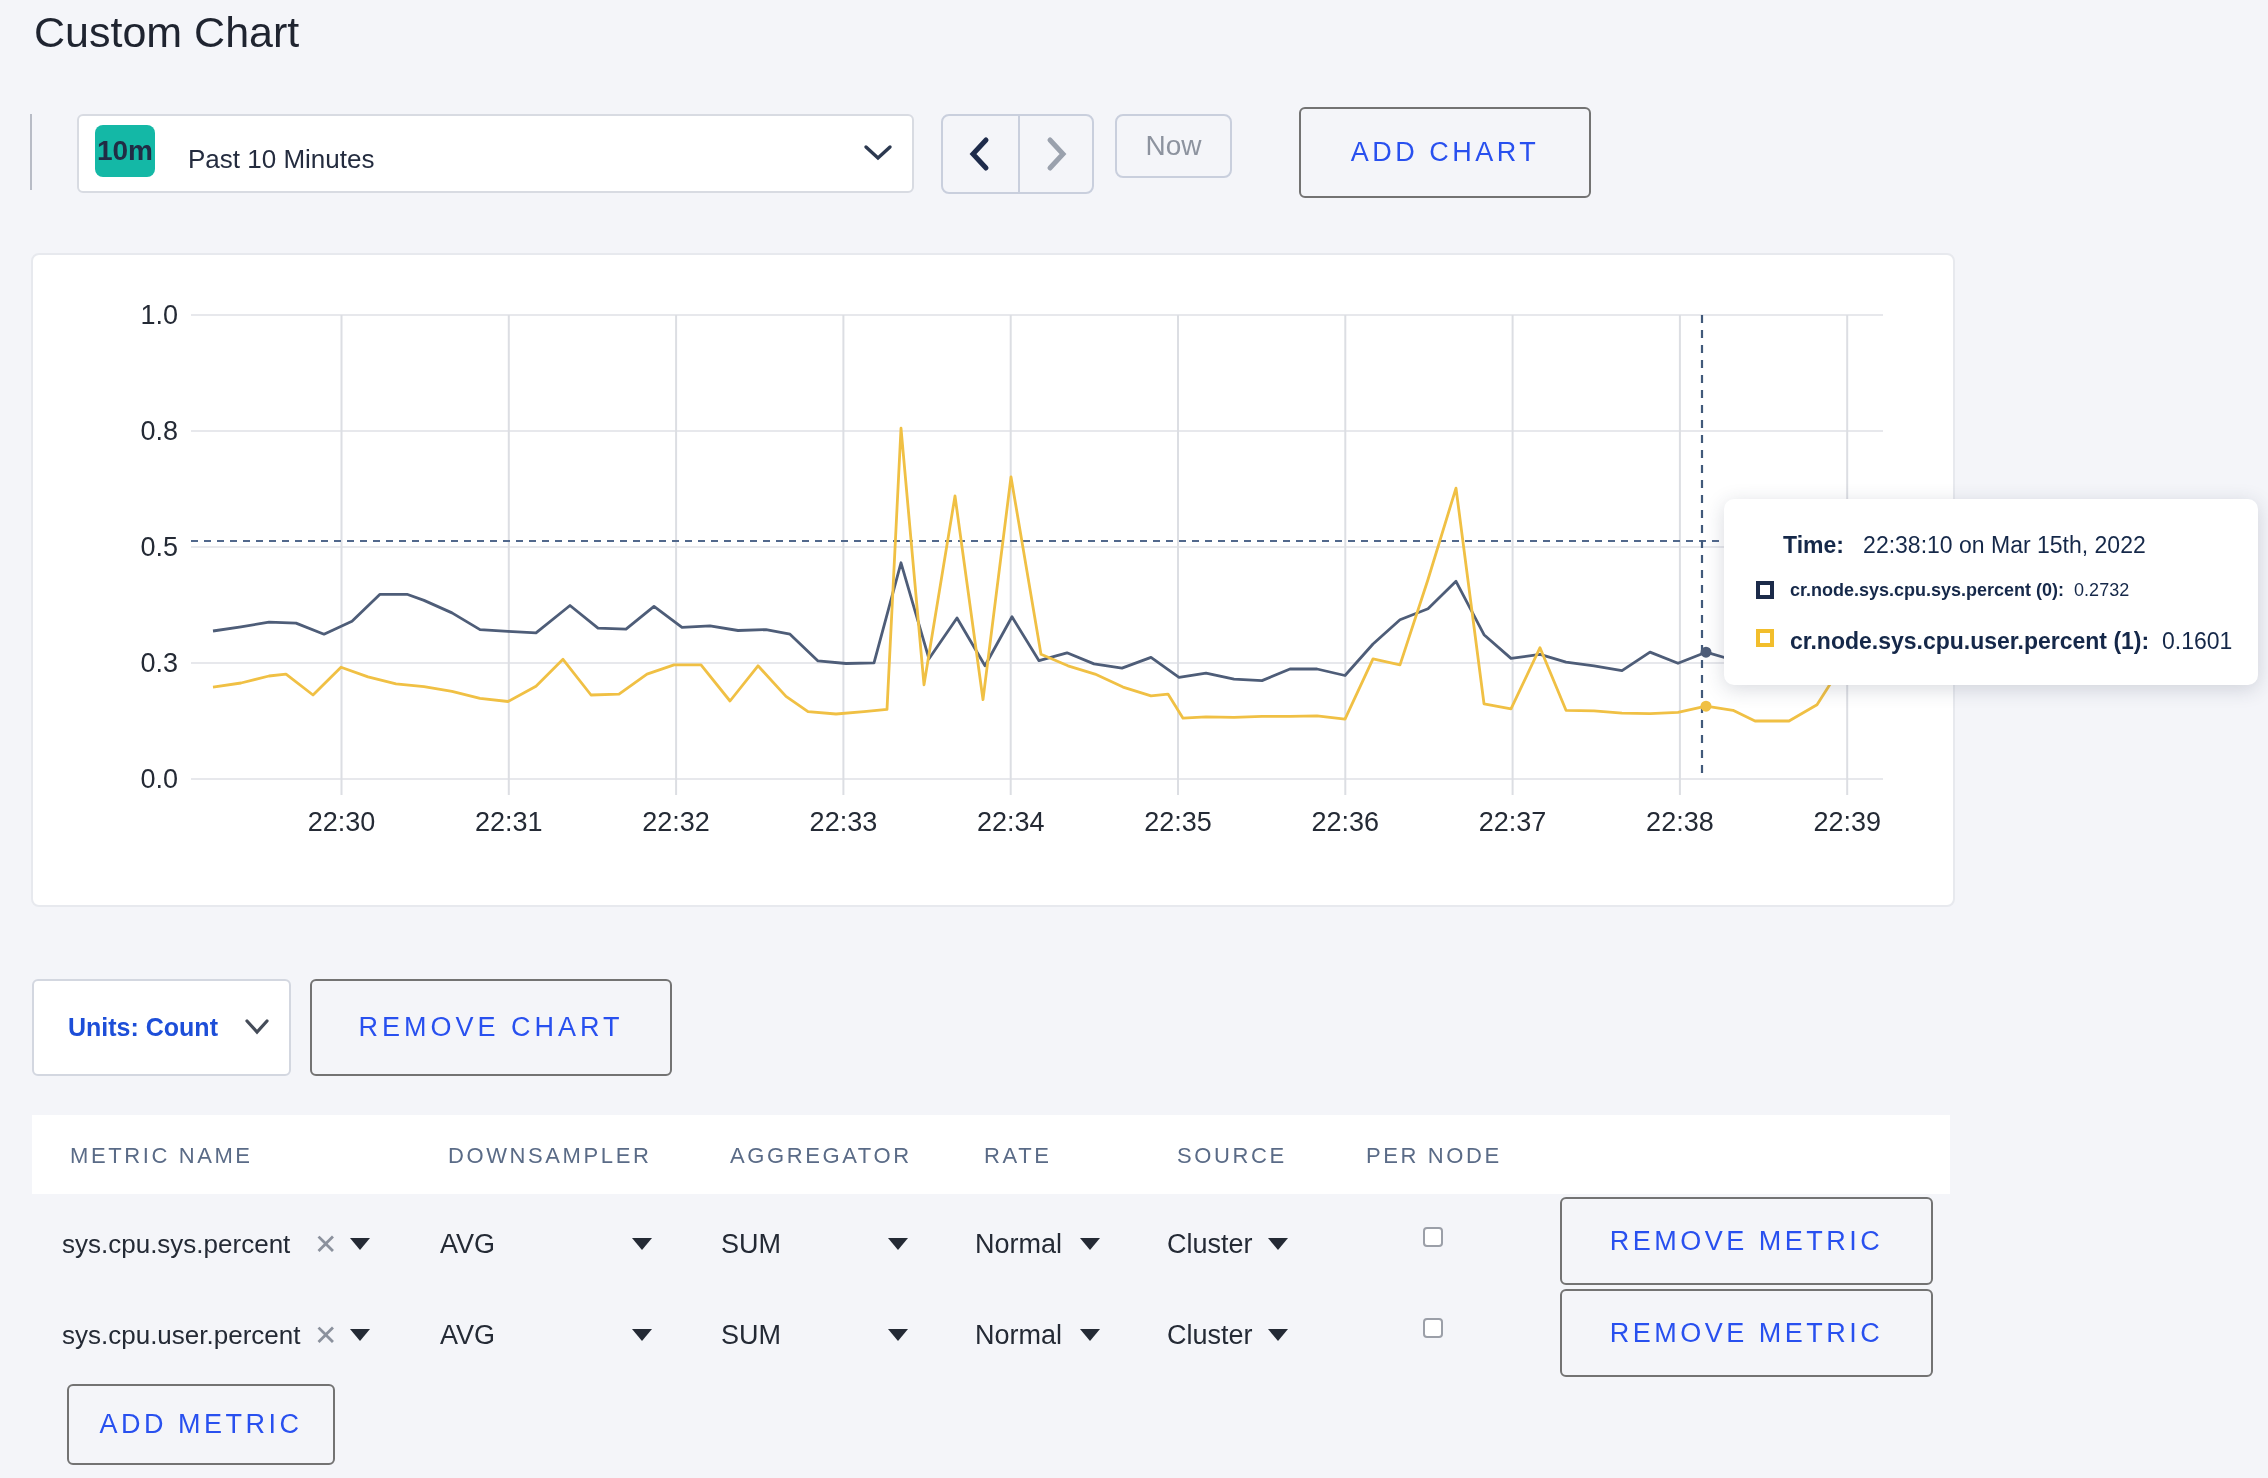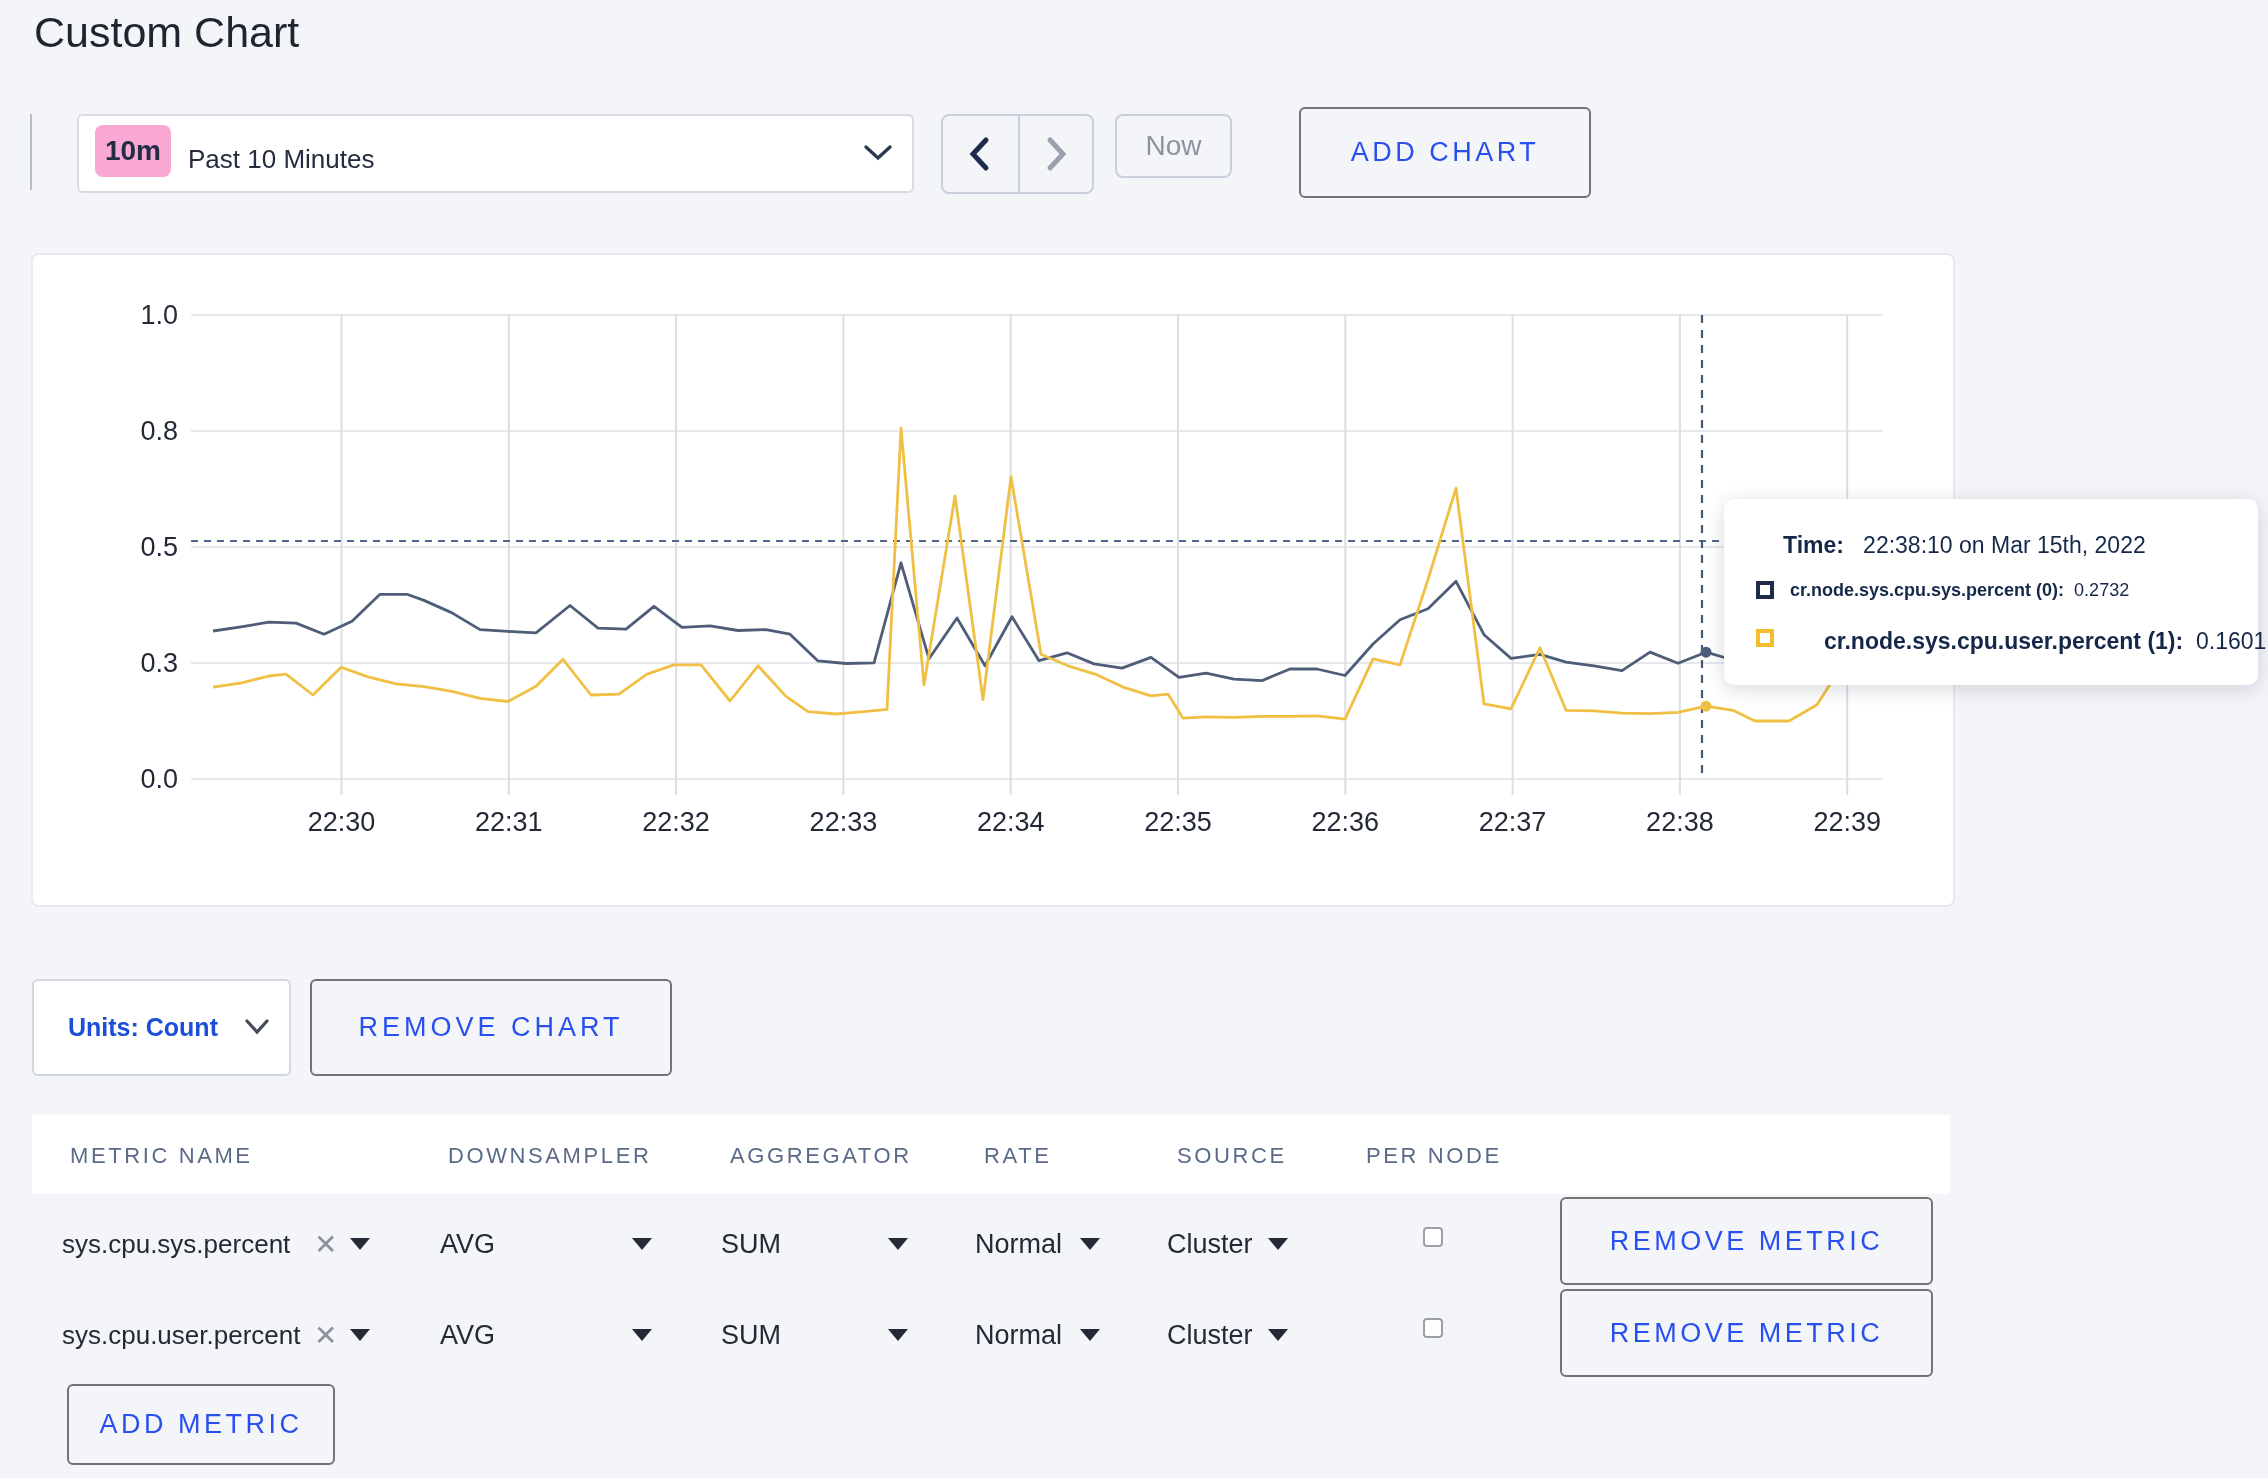--- a/index.html
+++ b/index.html
@@ -9,21 +9,21 @@
 .bluebtn { color:#2850ef; letter-spacing:3.5px; font-size:27px; font-weight:400; }
 </style>
 </head>
 <body>
 
 <div class="abs" style="left:34px; top:8px; font-size:43px; color:#1f2430; font-weight:400;">Custom Chart</div>
 
 <div class="abs" style="left:30px; top:114px; width:2px; height:76px; background:#b8bcc6;"></div>
 
 <div class="abs" style="left:77px; top:114px; width:837px; height:79px; background:#ffffff; border:2px solid #d8dbe2; border-radius:6px;"></div>
-<div class="abs" style="left:95px; top:125px; width:76px; height:52px; background:#f9a8d4; border-radius:8px; display:flex;align-items:center;justify-content:center; font-size:28px; font-weight:700; color:#212c45;">10m</div>
+<div class="abs" style="left:95px; top:125px; width:60px; height:52px; background:#14b8a6; border-radius:8px; display:flex;align-items:center;justify-content:center; font-size:28px; font-weight:700; color:#212c45;">10m</div>
 <div class="abs" style="left:188px; top:144px; font-size:26px; color:#242c3f; font-weight:400;">Past 10 Minutes</div>
 <svg class="abs" style="left:862px; top:143px;" width="32" height="20" viewBox="0 0 32 20">
     <path d="M4 4 L16 15 L28 4" fill="none" stroke="#2c3950" stroke-width="3.4" stroke-linecap="round"></path>
   </svg>
 
 <div class="abs" style="left:941px; top:114px; width:153px; height:80px; border:2px solid #c9cfdd; border-radius:8px;"></div>
 <div class="abs" style="left:1018px; top:114px; width:2px; height:80px; background:#c9cfdd;"></div>
 <svg class="abs" style="left:966px; top:136px;" width="26" height="36" viewBox="0 0 26 36">
     <path d="M20 4 L7 18 L20 32" fill="none" stroke="#1e2b4b" stroke-width="5" stroke-linecap="round"></path>
   </svg>
@@ -88,21 +88,21 @@
   <polyline fill="none" stroke="#f0c044" stroke-width="2.8" stroke-linejoin="round" points="213,687.1 241,683.0 269,676.0 286,674.1 313,695.0 341,667.2 368,676.9 396,683.9 424,686.7 452,691.3 480,698.3 508,701.5 536,686.2 563,659.3 591,695.0 619,694.1 647,674.1 674,664.9 701,664.9 730,701.0 758,665.8 786,696.4 808,711.7 836,714.0 864,711.7 887,709.4 901,428.2 924,684.8 955,496.0 983,699.7 1011,476.9 1041,654.2 1068,665.8 1095,674.1 1123,687.1 1151,695.9 1168,694.1 1183,718.2 1206,716.8 1234,717.3 1262,716.4 1290,716.4 1317,715.9 1345,719.1 1373,658.8 1400,664.9 1428,579.5 1456,488.1 1484,703.8 1511,708.9 1540,647.7 1566,710.3 1594,710.8 1622,713.1 1650,713.6 1678,712.4 1706,706.2 1733,710.3 1755,721.0 1789,721.0 1817,704.8 1845,660.7 1856,667.6"></polyline>
   <circle cx="1706" cy="652.2" r="5.5" fill="#4e5d78"></circle>
   <circle cx="1706" cy="706.2" r="5.5" fill="#f0c044"></circle>
 </svg>
 
 <div class="abs" style="left:1724px; top:499px; width:534px; height:186px; background:#ffffff; border-radius:10px; box-shadow:0 4px 20px rgba(40,50,80,0.18);"></div>
 <div class="abs" style="left:1783px; top:532px; font-size:23px; color:#152849; white-space:nowrap;"><b>Time:</b>&nbsp;&nbsp;&nbsp;22:38:10 on Mar 15th, 2022</div>
 <div class="abs" style="left:1756px; top:581px; width:18px; height:18px; border:4px solid #1c2b49; background:#fff;"></div>
 <div class="abs" style="left:1790px; top:580px; font-size:18px; color:#152849; white-space:nowrap;"><b>cr.node.sys.cpu.sys.percent (0):</b>&nbsp;&nbsp;0.2732</div>
 <div class="abs" style="left:1756px; top:629px; width:18px; height:18px; border:4px solid #f2be2c; background:#fff;"></div>
-<div class="abs" style="left:1790px; top:628px; font-size:23px; color:#152849; white-space:nowrap;margin-left:34px;"><b>cr.node.sys.cpu.user.percent (1):</b>&nbsp;&nbsp;0.1601</div>
+<div class="abs" style="left:1790px; top:628px; font-size:23px; color:#152849; white-space:nowrap;"><b>cr.node.sys.cpu.user.percent (1):</b>&nbsp;&nbsp;0.1601</div>
 
 <div class="abs" style="left:32px; top:979px; width:259px; height:97px; background:#ffffff; border:2px solid #d3d7e0; border-radius:6px;"></div>
 <div class="abs" style="left:68px; top:1013px; font-size:25px; font-weight:700; color:#1d4ed8;">Units: Count</div>
 <svg class="abs" style="left:243px; top:1018px;" width="28" height="18" viewBox="0 0 28 18">
     <path d="M4 3 L14 14 L24 3" fill="none" stroke="#454c59" stroke-width="3.2" stroke-linecap="round"></path>
   </svg>
 <div class="btn bluebtn" style="left:310px; top:979px; width:362px; height:97px; letter-spacing:4px;">REMOVE CHART</div>
 
 <div class="abs" style="left:32px; top:1115px; width:1918px; height:79px; background:#ffffff;"></div>
 <div class="abs" style="top:1143px; left:70px; font-size:22px; letter-spacing:2.6px; color:#5a6b87;">METRIC NAME</div>

